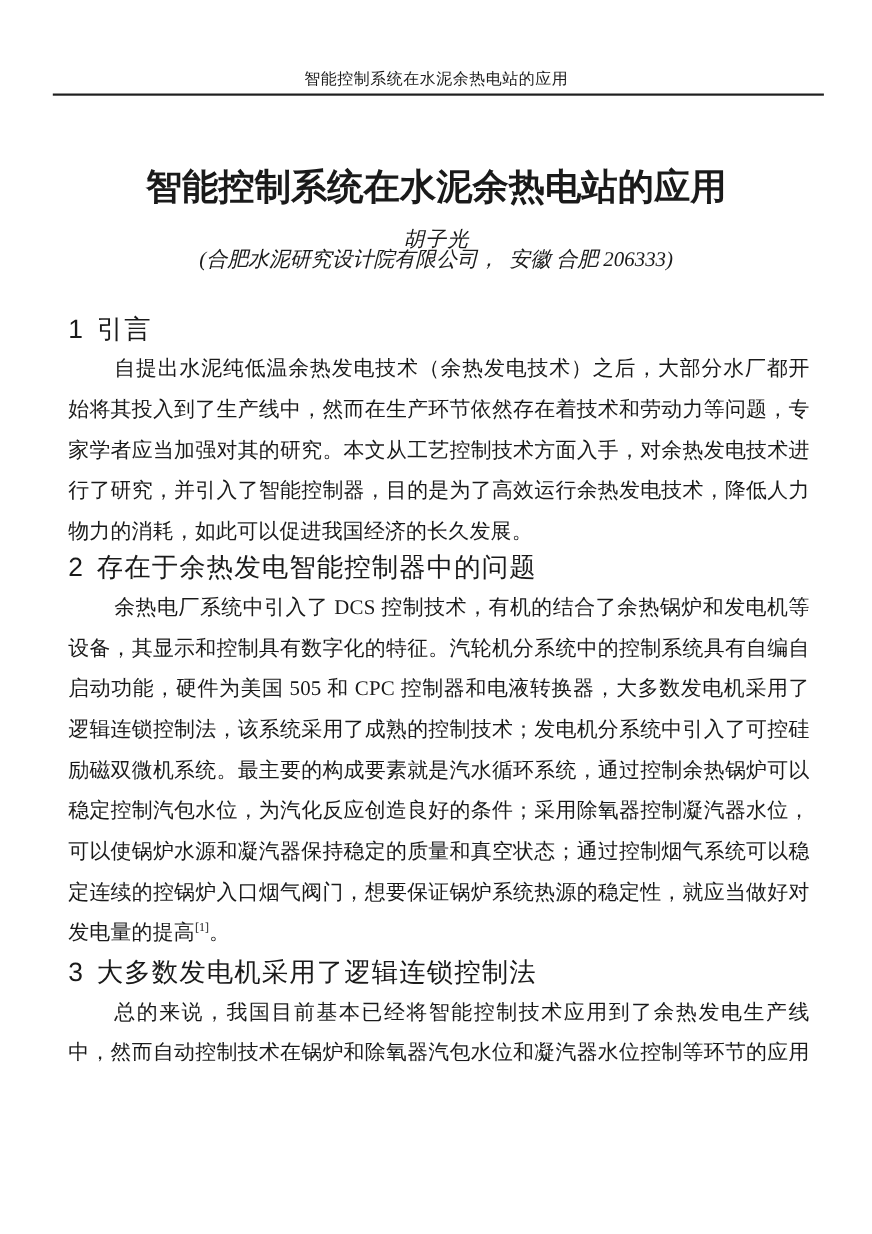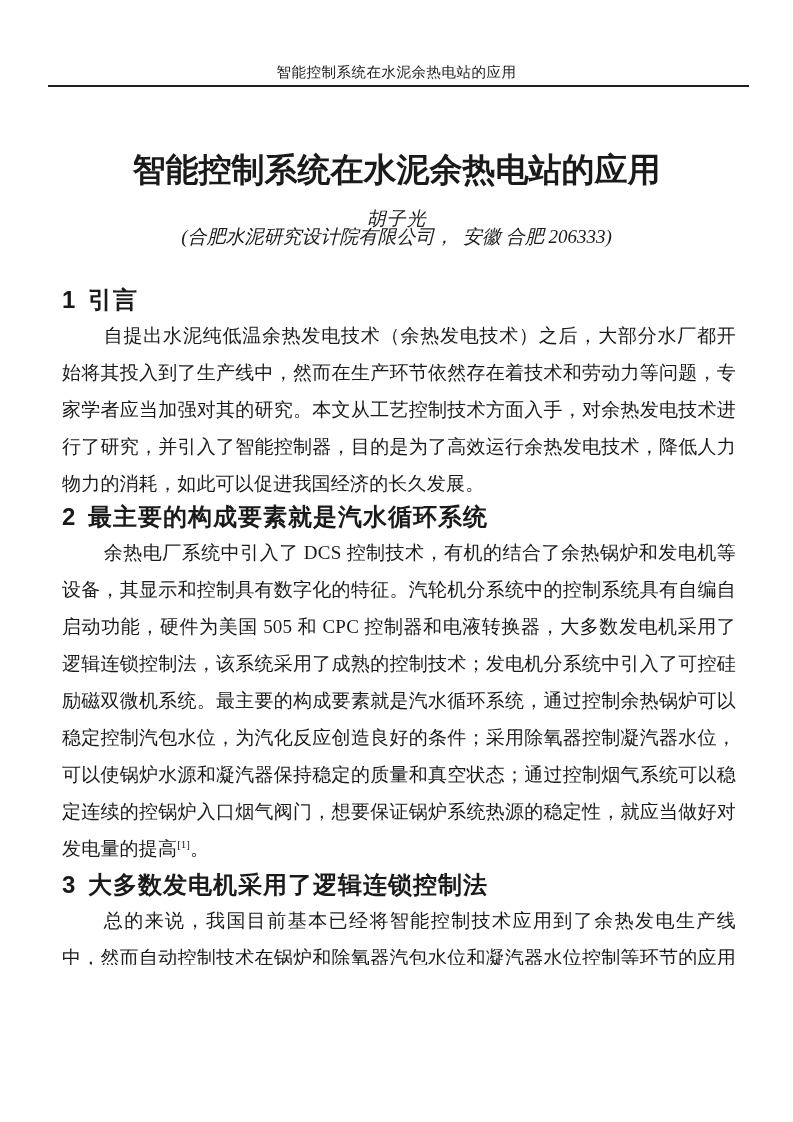--- a/index.html
+++ b/index.html
@@ -63,21 +63,21 @@
   .section {
     position: absolute;
     left: 62px; right: 57px;
   }
   .sec-1 { top: 283px; }
   .sec-2 { top: 500px; }
   .sec-3 { top: 868px; }
 
   .section-heading {
     font-family: "Liberation Sans", "DejaVu Sans", sans-serif;
-    font-weight: 700;
+    font-weight: 400;
     font-size: 24px;
     line-height: 34px;
     letter-spacing: 1px;
     margin: 0;
   }
   .sec-num {
     display: inline-block;
     min-width: 26px;
     letter-spacing: 0;
   }
@@ -131,21 +131,21 @@
   <h1 class="article-title">智能控制系统在水泥余热电站的应用</h1>
   <div class="author">胡子光</div>
   <div class="affiliation">(合肥水泥研究设计院有限公司，  安徽 合肥 206333)</div>
 
   <div class="section sec-1">
     <h2 class="section-heading"><span class="sec-num">1</span><span>引言</span></h2>
     <p class="body-text">自提出水泥纯低温余热发电技术（余热发电技术）之后，大部分水厂都开始将其投入到了生产线中，然而在生产环节依然存在着技术和劳动力等问题，专家学者应当加强对其的研究。本文从工艺控制技术方面入手，对余热发电技术进行了研究，并引入了智能控制器，目的是为了高效运行余热发电技术，降低人力物力的消耗，如此可以促进我国经济的长久发展。</p>
   </div>
 
   <div class="section sec-2">
-    <h2 class="section-heading"><span class="sec-num">2</span><span>最主要的构成要素就是汽水循环系统</span></h2>
+    <h2 class="section-heading"><span class="sec-num">2</span><span>存在于余热发电智能控制器中的问题</span></h2>
     <p class="body-text"><span>余热电厂系统中引入了 DCS 控制技术，有机的结合了余热锅炉和发电机等设备，其显示和控制具有数字化的特征。汽轮机分系统中的控制系统具有自编自启动功能，硬件为美国 505 和 CPC 控制器和电液转换器，大多数发电机采用了逻辑连锁控制法，该系统采用了成熟的控制技术；发电机分系统中引入了可控硅励磁双微机系统。最主要的构成要素就是汽水循环系统，通过控制余热锅炉可以稳定控制汽包水位，为汽化反应创造良好的条件；采用除氧器控制凝汽器水位，可以使锅炉水源和凝汽器保持稳定的质量和真空状态；通过控制烟气系统可以稳定连续的控锅炉入口烟气阀门，想要保证锅炉系统热源的稳定性，就应当做好对发电量的提高</span><sup>[1]</sup><span>。</span></p>
   </div>
 
   <div class="section sec-3">
     <h2 class="section-heading"><span class="sec-num">3</span><span>大多数发电机采用了逻辑连锁控制法</span></h2>
     <p class="body-text">总的来说，我国目前基本已经将智能控制技术应用到了余热发电生产线中，然而自动控制技术在锅炉和除氧器汽包水位和凝汽器水位控制等环节的应用并不完善，许多发电厂的操作人员在人工控制环节，依然主要凭借自身的经验，目前只是对智能控制技术进行了仿真研究，很少将其应用于实际生产中，因此，依然</p>
   </div>
 
   <div class="footer-rule"></div>
   <div class="page-number">74</div>

